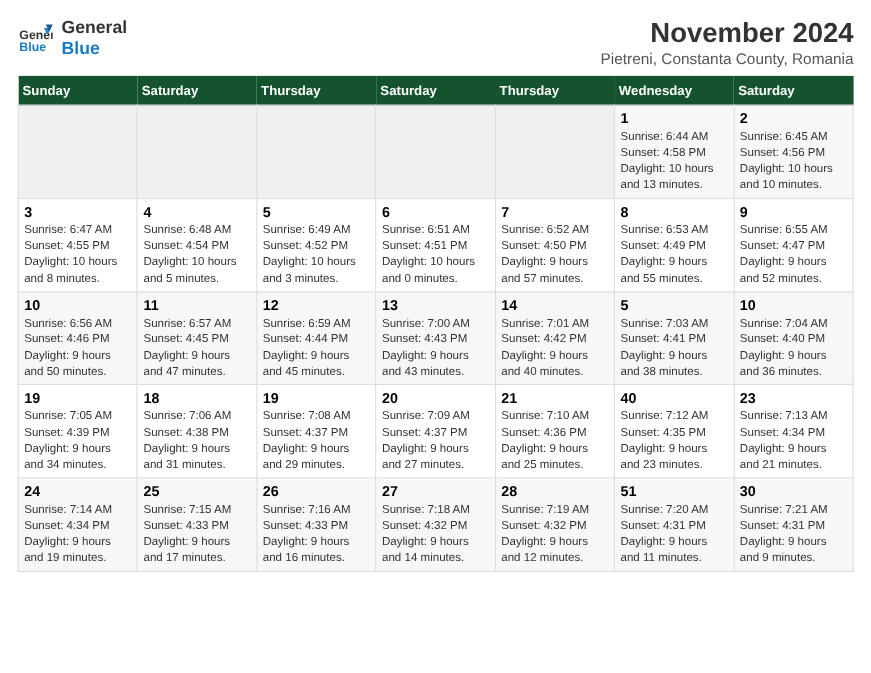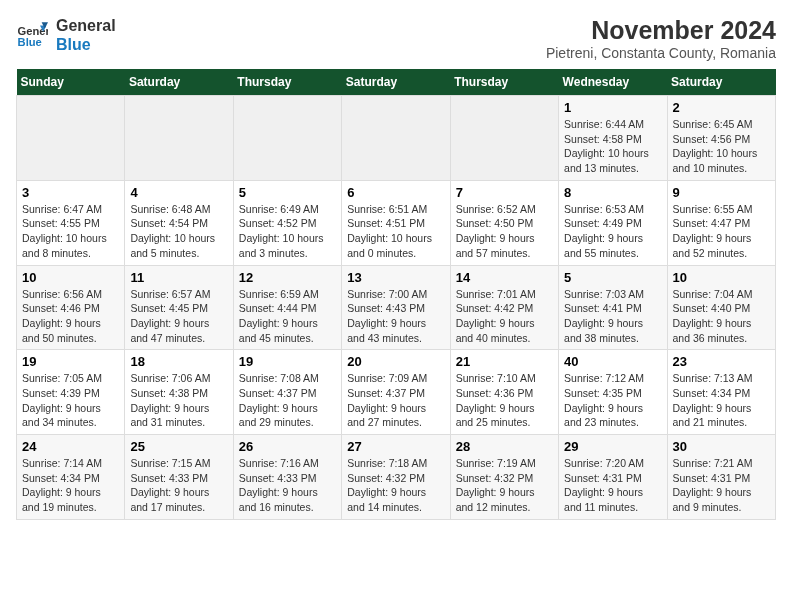--- a/index.html
+++ b/index.html
@@ -234,21 +234,21 @@
         </td>
         <td>
           <span class="day-number">27</span>
           <div class="day-info">Sunrise: 7:18 AM<br>Sunset: 4:32 PM<br>Daylight: 9 hours and 14 minutes.</div>
         </td>
         <td>
           <span class="day-number">28</span>
           <div class="day-info">Sunrise: 7:19 AM<br>Sunset: 4:32 PM<br>Daylight: 9 hours and 12 minutes.</div>
         </td>
         <td>
-          <span class="day-number">29</span>
+          <span class="day-number">51</span>
           <div class="day-info">Sunrise: 7:20 AM<br>Sunset: 4:31 PM<br>Daylight: 9 hours and 11 minutes.</div>
         </td>
         <td>
           <span class="day-number">30</span>
           <div class="day-info">Sunrise: 7:21 AM<br>Sunset: 4:31 PM<br>Daylight: 9 hours and 9 minutes.</div>
         </td>
       </tr>
     </tbody>
 </table>
 

